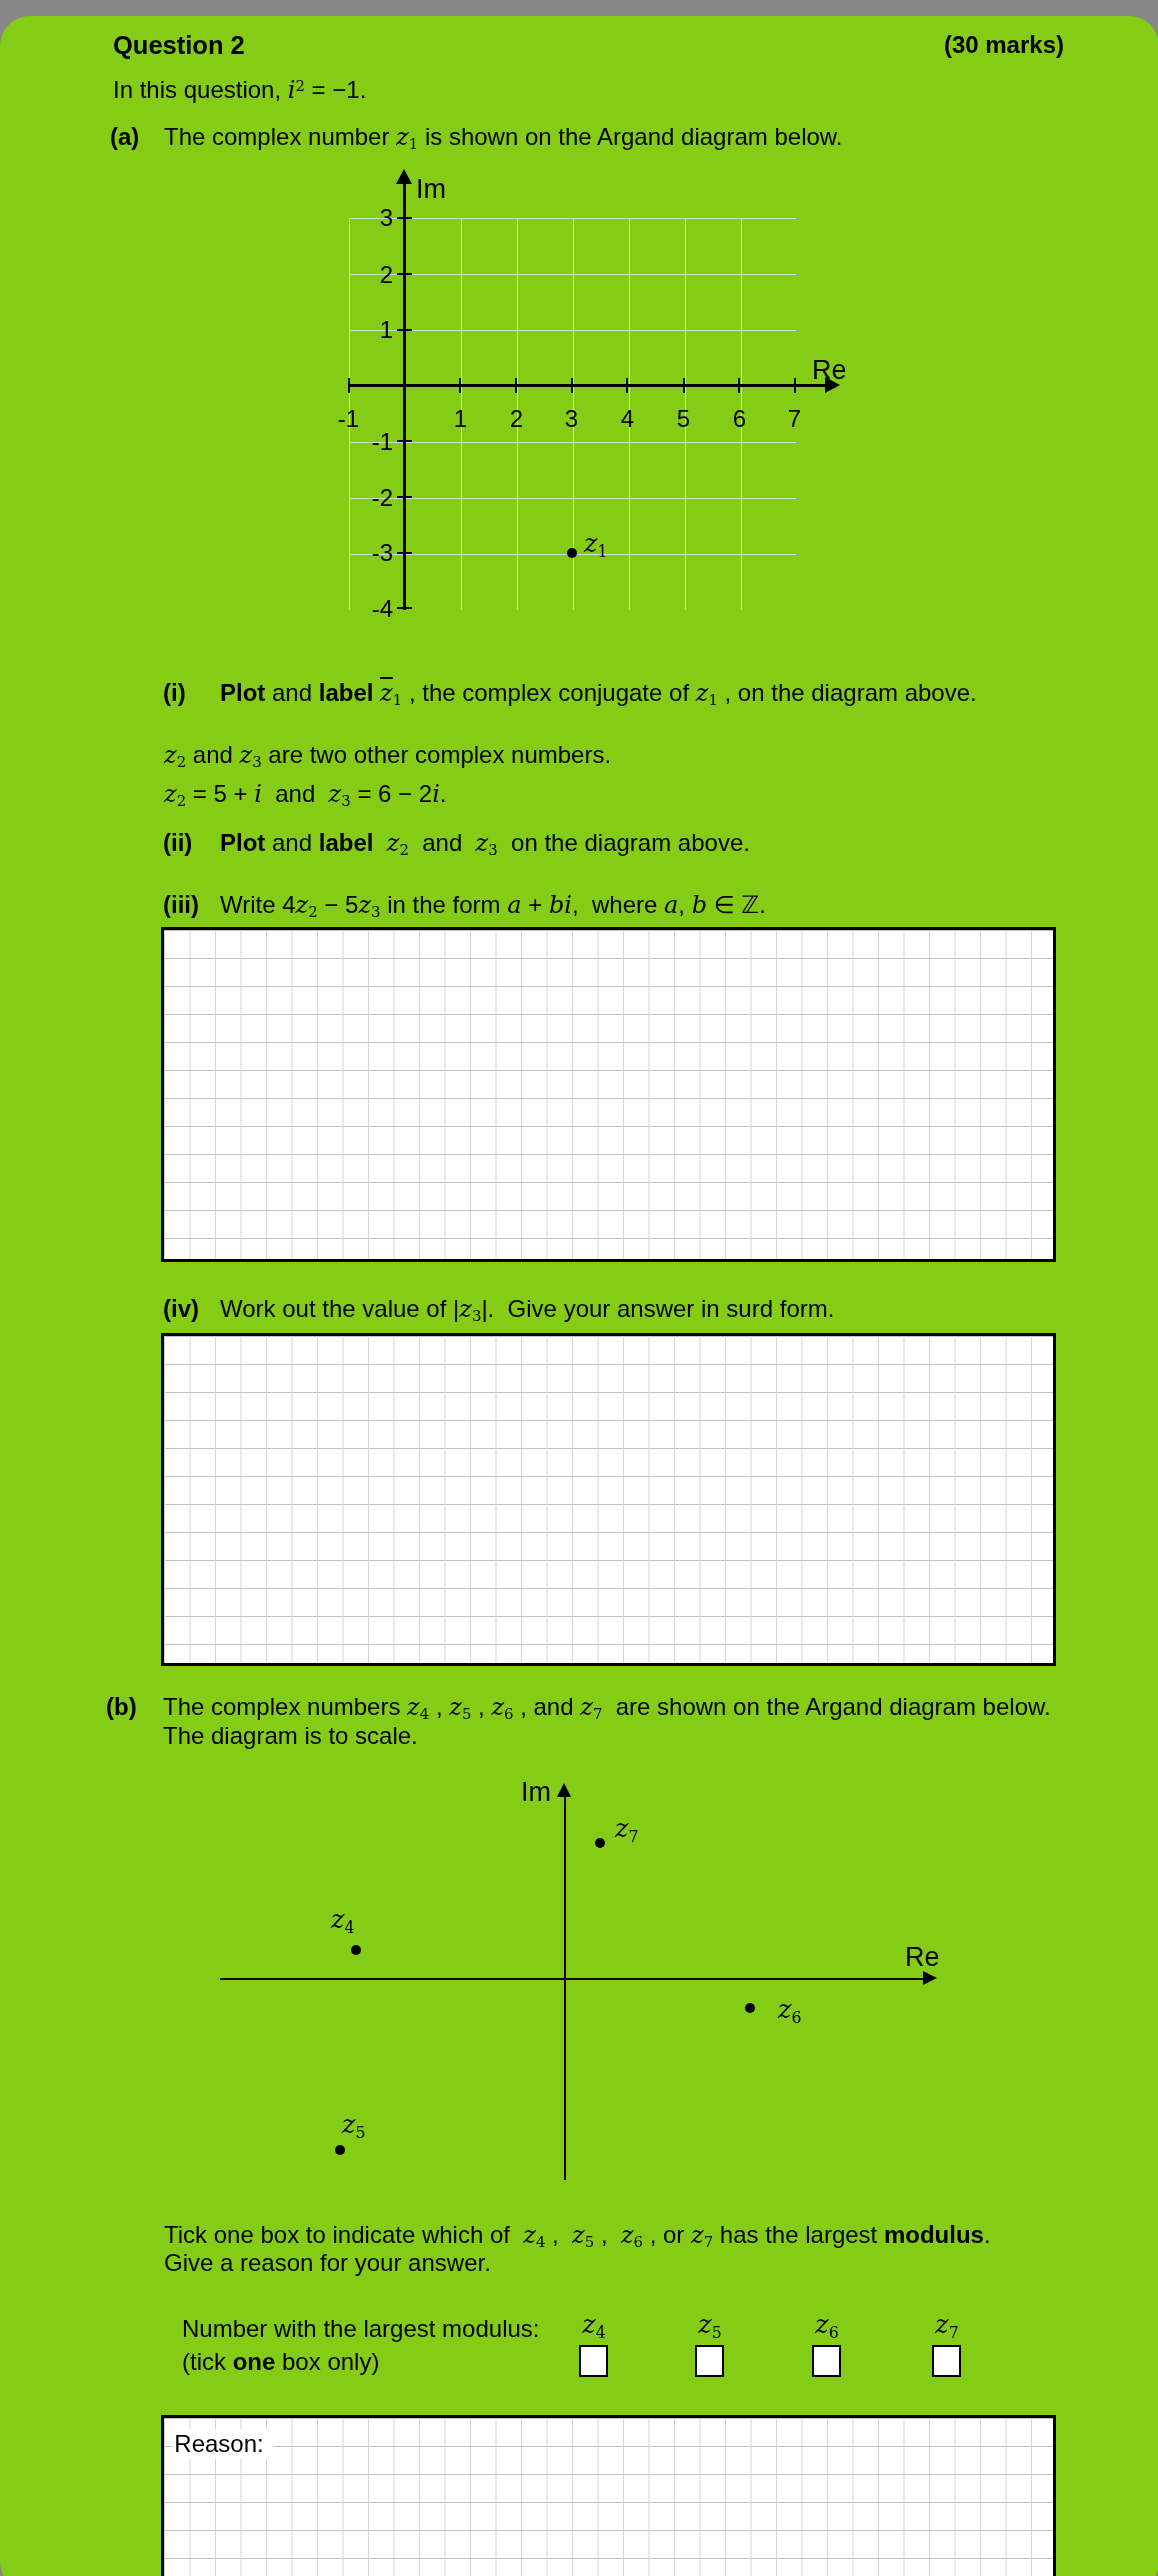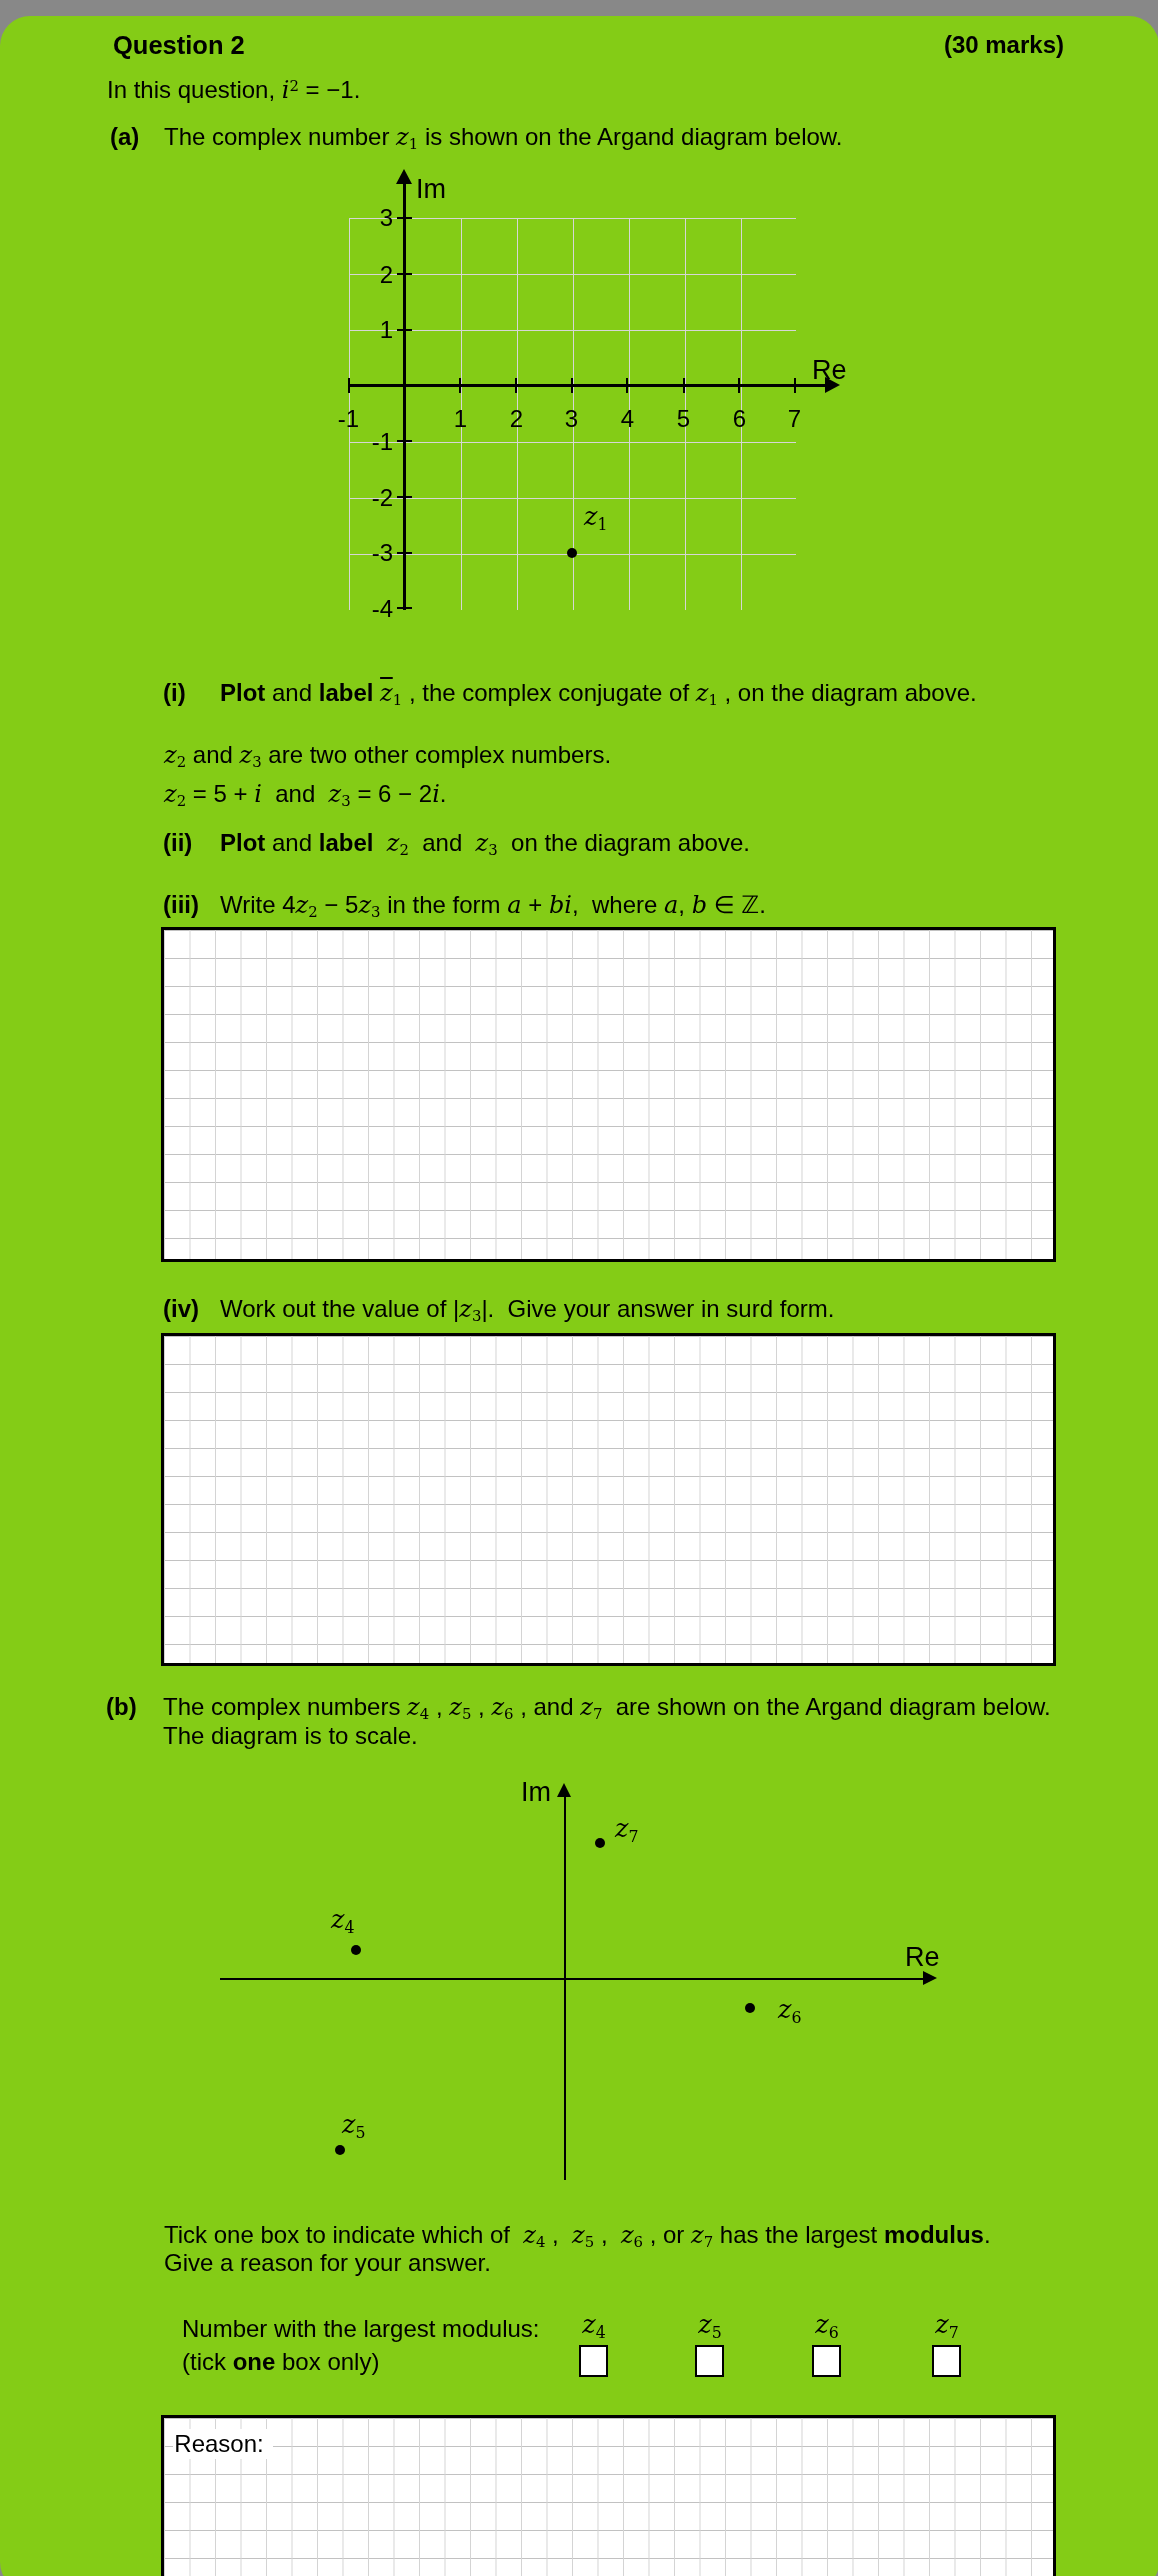--- a/index.html
+++ b/index.html
@@ -41,21 +41,21 @@
   .reason-label{position:absolute;background:#fff;padding:0 9px 0 1.3px;}
 </style>
 </head>
 <body>
 
 <div class="page">
 
   <div class="abs bold" style="left:113px;top:14px;font-size:25.5px;">Question 2</div>
   <div class="abs bold" style="left:892px;top:14px;width:172px;text-align:right;font-size:24px;">(30 marks)</div>
 
-  <div class="abs" style="left:107px;top:59px;"><span class="seg-t">In this question, </span><span class="seg-i">i</span><span class="seg-sup">2</span><span class="seg-t"> = −1.</span></div>
+  <div class="abs" style="left:113px;top:59px;"><span class="seg-t">In this question, </span><span class="seg-i">i</span><span class="seg-sup">2</span><span class="seg-t"> = −1.</span></div>
 
   <div class="abs bold" style="left:110px;top:106px;">(a)</div>
   <div class="abs" style="left:164px;top:106px;"><span class="seg-t">The complex number </span><span class="seg-i">z</span><span class="seg-sub">1</span><span class="seg-t"> is shown on the Argand diagram below.</span></div>
 
   <div>
     <div class="grid1"></div>
 
     <div class="axis" style="left:403px;top:164px;width:2.5px;height:430px;"></div>
     <div class="arrow-up" style="left:396px;top:153px;"></div>
     <div class="axis" style="left:349px;top:368px;width:477px;height:2.5px;"></div>
@@ -91,21 +91,21 @@
 
     <div class="ylab" style="left:329px;top:185px;">3</div>
     <div class="ylab" style="left:329px;top:242px;">2</div>
     <div class="ylab" style="left:329px;top:297px;">1</div>
     <div class="ylab" style="left:329px;top:409px;">-1</div>
     <div class="ylab" style="left:329px;top:465px;">-2</div>
     <div class="ylab" style="left:329px;top:520px;">-3</div>
     <div class="ylab" style="left:329px;top:576px;">-4</div>
 
     <div class="dot" style="left:567px;top:532px;"></div>
-    <div class="mathlab" style="left:584px;top:486px;"><span class="seg-i">z</span><span class="seg-sub">1</span></div>
+    <div class="mathlab" style="left:584px;top:513px;"><span class="seg-i">z</span><span class="seg-sub">1</span></div>
   </div>
 
   <div class="abs bold" style="left:163px;top:662px;">(i)</div>
   <div class="abs" style="left:220px;top:662px;"><span class="seg-b">Plot</span><span class="seg-t"> and </span><span class="seg-b">label</span><span class="seg-t"> </span><span class="seg-bar">z</span><span class="seg-sub">1</span><span class="seg-t"> , the complex conjugate of </span><span class="seg-i">z</span><span class="seg-sub">1</span><span class="seg-t"> , on the diagram above.</span></div>
 
   <div class="abs" style="left:164px;top:724px;"><span class="seg-i">z</span><span class="seg-sub">2</span><span class="seg-t"> and </span><span class="seg-i">z</span><span class="seg-sub">3</span><span class="seg-t"> are two other complex numbers.</span></div>
   <div class="abs" style="left:164px;top:763px;"><span class="seg-i">z</span><span class="seg-sub">2</span><span class="seg-t"> = 5 + </span><span class="seg-i">i</span><span class="seg-t">  and  </span><span class="seg-i">z</span><span class="seg-sub">3</span><span class="seg-t"> = 6 − 2</span><span class="seg-i">i</span><span class="seg-t">.</span></div>
 
   <div class="abs bold" style="left:163px;top:812px;">(ii)</div>
   <div class="abs" style="left:220px;top:812px;"><span class="seg-b">Plot</span><span class="seg-t"> and </span><span class="seg-b">label</span><span class="seg-t">  </span><span class="seg-i">z</span><span class="seg-sub">2</span><span class="seg-t">  and  </span><span class="seg-i">z</span><span class="seg-sub">3</span><span class="seg-t">  on the diagram above.</span></div>

